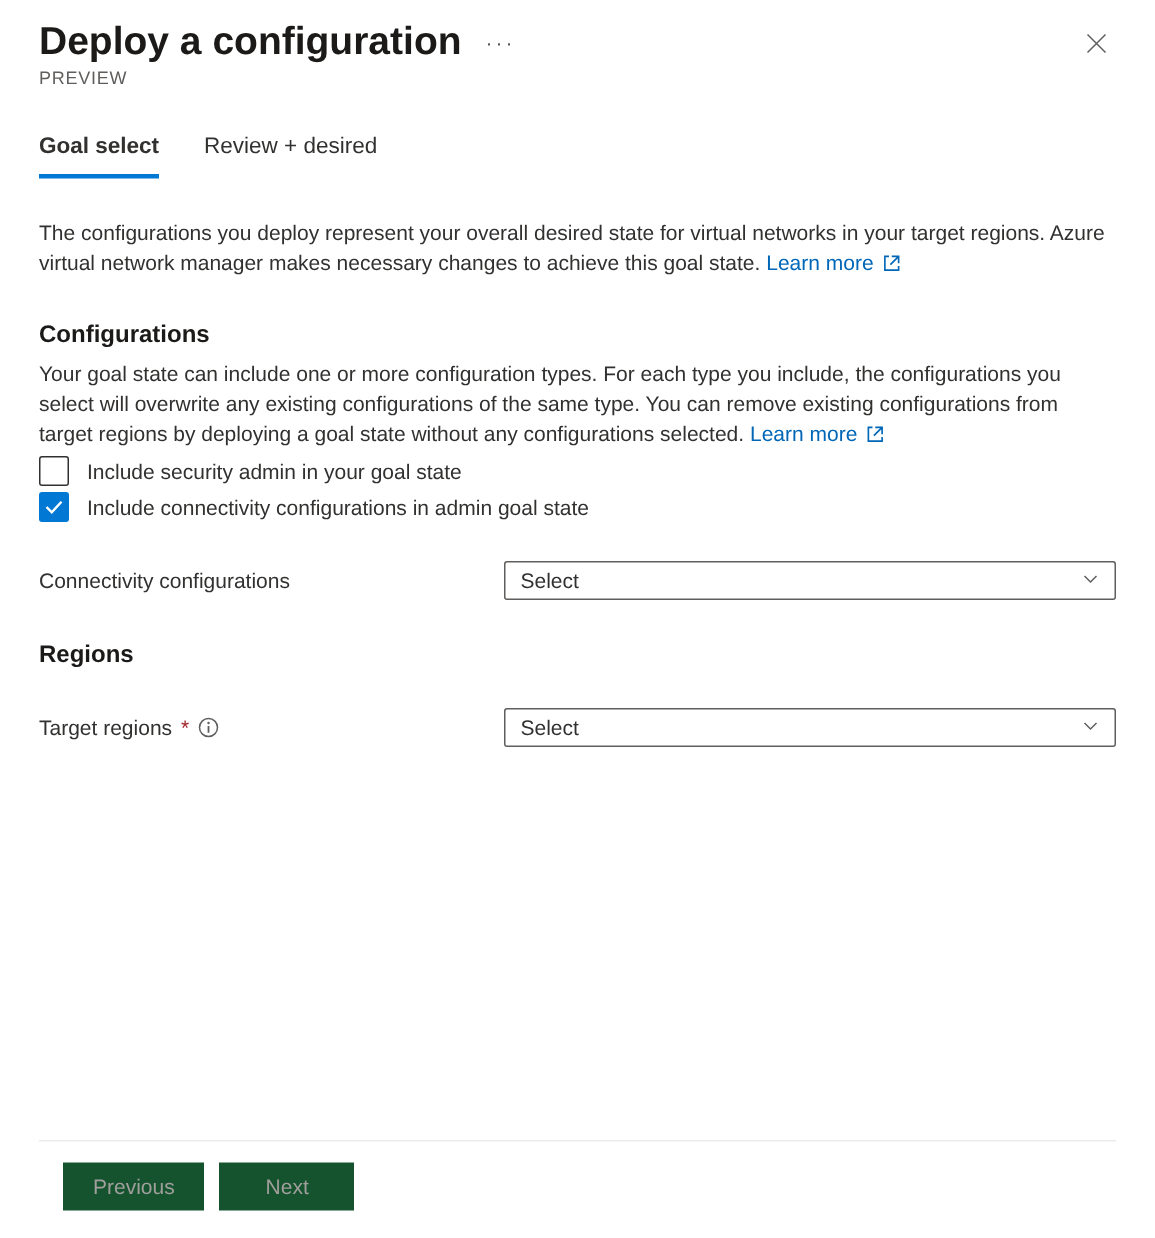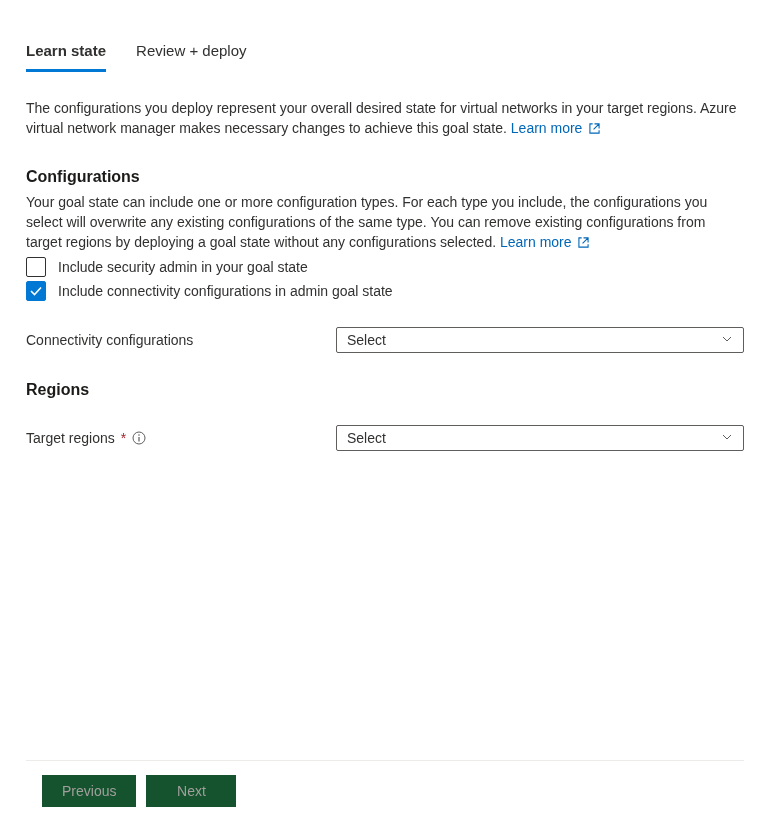--- a/index.html
+++ b/index.html
@@ -179,24 +179,38 @@
       font-size: 14px;
       font-family: inherit;
       cursor: pointer;
       min-width: 90px;
     }
   </style>
 </head>
 <body>
 
 <div class="panel">
+  <div class="header-row">
+    <div>
+      <div class="header-left">
+        <div class="title">Deploy a configuration</div>
+        <div class="ellipsis">···</div>
+      </div>
+      <div class="subtitle">PREVIEW</div>
+    </div>
+    <div class="close-btn">
+      <svg width="14" height="14" viewBox="0 0 14 14">
+          <path d="M1 1 L13 13 M13 1 L1 13" stroke="#605e5c" stroke-width="1" fill="none"></path>
+        </svg>
+    </div>
+  </div>
 
   <div class="tabs">
-    <div class="tab active">Learn state</div>
-    <div class="tab">Review + deploy</div>
+    <div class="tab active">Goal select</div>
+    <div class="tab">Review + desired</div>
   </div>
 
   <div class="content">
     <p class="intro">
       <span>The configurations you deploy represent your overall desired state for virtual networks in your target regions. Azure virtual network manager makes necessary changes to achieve this goal state.</span>
       <a class="link">
         <span>Learn more</span>
         <span class="ext-icon">
           <svg width="11" height="11" viewBox="0 0 12 12">
               <path d="M4 1 H1 V11 H11 V8 M6 1 H11 V6 M11 1 L5 7" stroke="#0067b8" stroke-width="1.2" fill="none"></path>

